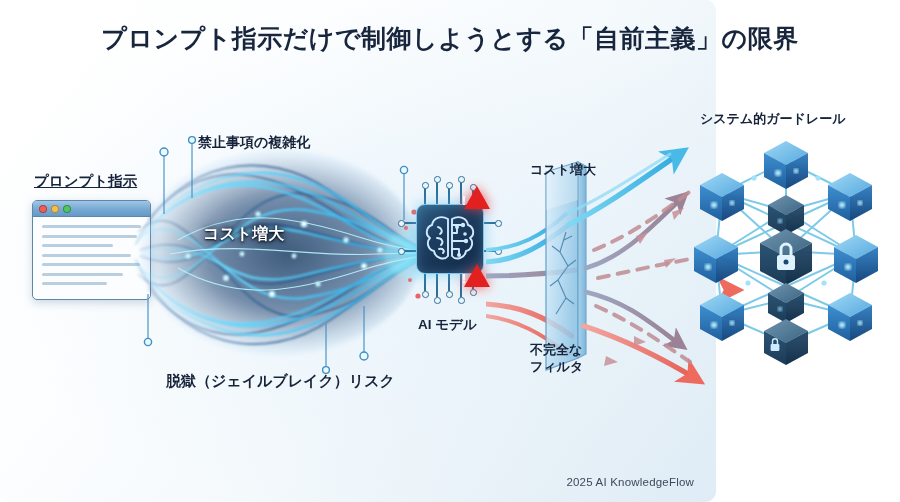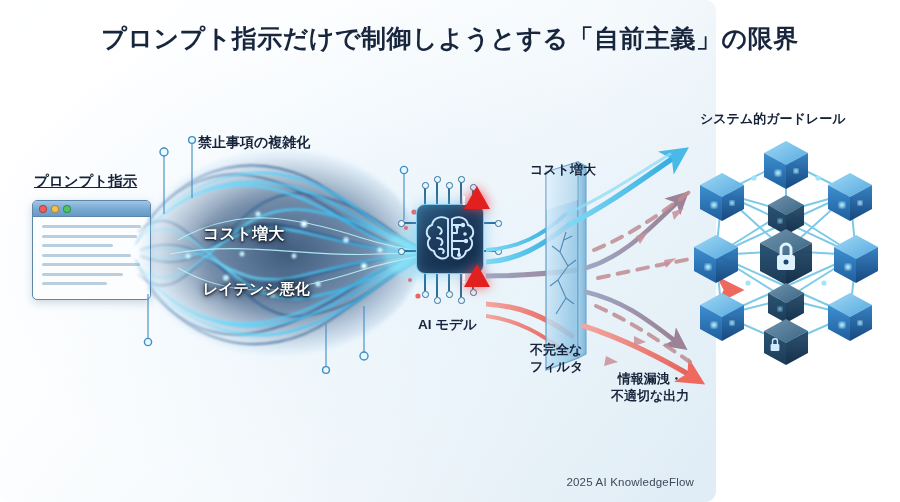--- a/index.html
+++ b/index.html
@@ -221,21 +221,21 @@
         <circle cx="288" cy="100" r="2"></circle>
           <circle cx="292" cy="152" r="2"></circle>
       </g>
 
       <ellipse cx="300" cy="126" rx="34" ry="26" fill="#9ef0ff" opacity=".35" filter="url(#softer)"></ellipse>
     </svg>
   </div>
 
   <div class="lbl" style="left:198px;top:134px;font-size:14px;">禁止事項の複雑化</div>
   <div class="lbl light" style="left:203px;top:208px;font-size:16px;margin-top:16px;">コスト増大</div>
-  <div class="lbl light" style="left:203px;top:279px;font-size:15px;">レイテンシ悪化</div>
+  <div class="lbl" style="left:166px;top:371px;font-size:15px;">脱獄（ジェイルブレイク）リスク</div>
 
   <div id="chipWrap">
 
     <div class="pin" style="left:26px;top:8px;width:1.6px;height:19px;"></div>
     <div class="pin" style="left:38px;top:2px;width:1.6px;height:25px;"></div>
     <div class="pin" style="left:50px;top:8px;width:1.6px;height:19px;"></div>
     <div class="pin" style="left:62px;top:2px;width:1.6px;height:25px;"></div>
     <div class="pin" style="left:74px;top:10px;width:1.6px;height:17px;"></div>
     <div class="pinDot" style="left:24px;top:4px;"></div>
     <div class="pinDot" style="left:36px;top:-2px;"></div>
@@ -380,24 +380,20 @@
     </svg>
   </div>
 
   <div class="lbl" style="left:530px;top:162px;font-size:13px;">コスト増大</div>
 
   <div class="lbl" style="left:530px;top:342px;font-size:13px;">
     <span>不完全な</span><br>
     <span>フィルタ</span>
   </div>
 
-  <div class="lbl" style="left:611px;top:371px;font-size:13px;text-align:center;">
-    <span>情報漏洩・</span><br>
-    <span>不適切な出力</span>
-  </div>
 
   <div class="lbl" style="left:700px;top:111px;font-size:13px;">システム的ガードレール</div>
 
   <div id="net">
     <svg viewBox="0 0 200 235" width="200" height="235" aria-hidden="true">
       <defs>
         <linearGradient id="cTop" x1="0" y1="0" x2="1" y2="1">
           <stop offset="0%" stop-color="#9fd8f4"></stop>
             <stop offset="100%" stop-color="#56a9e0"></stop>
         </linearGradient>

